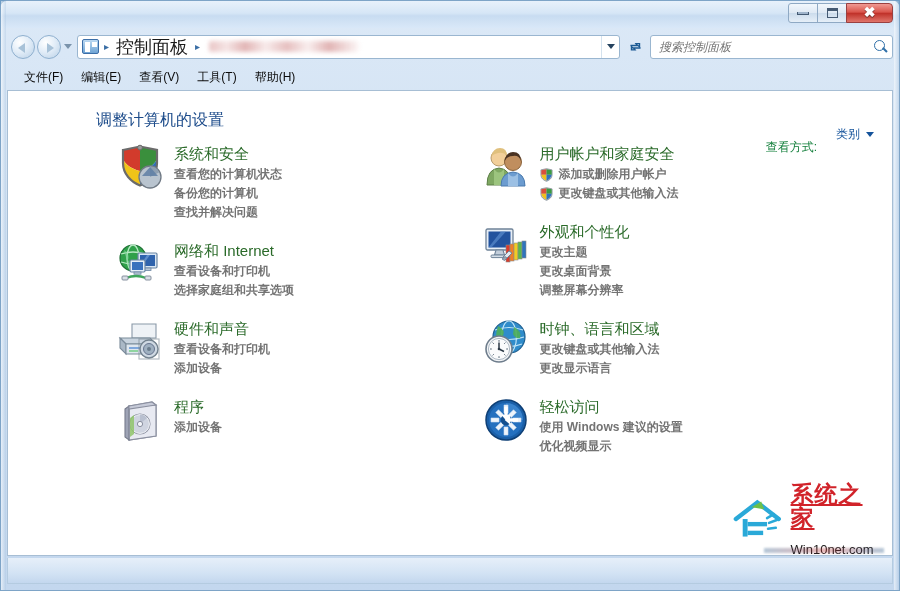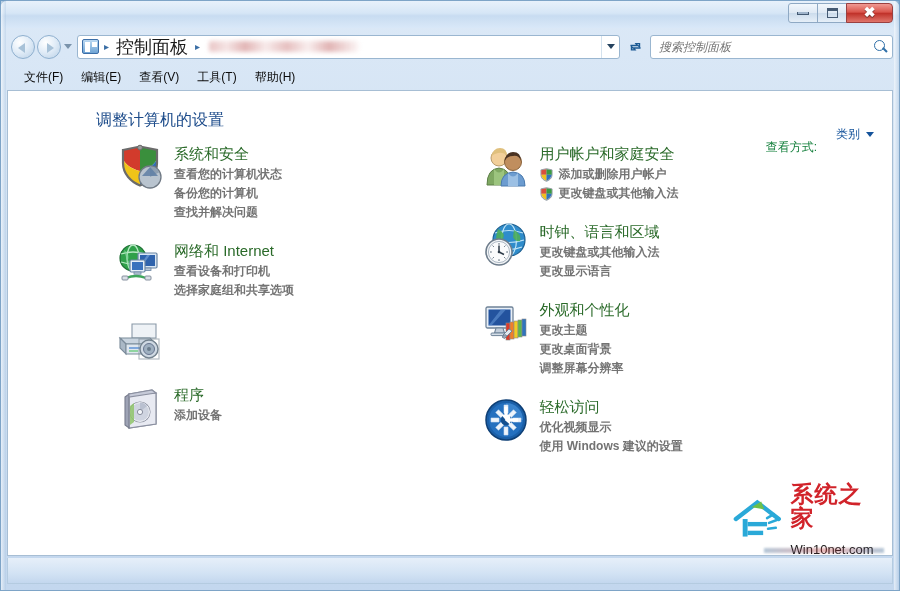--- a/index.html
+++ b/index.html
@@ -214,20 +214,21 @@
     width: 152px; height: 55px;
     display: flex; align-items: center;
     pointer-events: none;
   }
   .wm-text { margin-left: 4px; }
   .wm-cn {
     font-size: 23px; font-weight: bold; color: #d1232a;
     letter-spacing: 1px; line-height: 24px;
     font-family: "DejaVu Sans", sans-serif;
     text-shadow: 1px 1px 0 rgba(255,255,255,.8);
+    text-decoration: underline;
   }
   .wm-en {
     font-size: 13px; color: #1a1a1a; line-height: 15px; margin-top: 12px;
     font-family: "Liberation Sans", sans-serif;
   }
   .wm-strip {
     position: absolute; right: 8px; bottom: 2px; width: 120px; height: 5px;
     background: linear-gradient(90deg,#2f5f8e,#b33,#2f5f8e);
     opacity: .35; filter: blur(1px);
   }
@@ -368,20 +369,27 @@
               <path d="M4 20 L34 20 L40 26 L10 26 Z" fill="#c9d4df" stroke="#7b8b9a" stroke-width="1.1"></path>
               <path d="M4 20 L4 30 L10 36 L10 26 Z" fill="#aab8c6" stroke="#7b8b9a" stroke-width="1.1"></path>
               <path d="M10 26 L40 26 L40 36 L10 36 Z" fill="#dfe7ef" stroke="#7b8b9a" stroke-width="1.1"></path>
               <rect x="13" y="29" width="12" height="2" fill="#7fa8dd"></rect>
               <rect x="13" y="32" width="9" height="2" fill="#8fd4a0"></rect>
               <circle cx="33" cy="31" r="9" fill="#cfd9e3" stroke="#74838f" stroke-width="1.4"></circle>
               <circle cx="33" cy="31" r="5.5" fill="#9fb0c0" stroke="#67758f" stroke-width="1"></circle>
               <circle cx="33" cy="31" r="2" fill="#6b7c8c"></circle>
               <rect x="23" y="21" width="20" height="20" fill="none" stroke="#74838f" stroke-width="1.2" opacity=".55"></rect>
             </svg>
+          </div>
+          <div class="txt">
+            <div class="title">硬件和声音</div>
+            <div class="links">
+              <a href="#">查看设备和打印机</a>
+              <a href="#">添加设备</a>
+            </div>
           </div>
         </div>
 
         <div class="cat">
           <div class="ico">
             <svg width="48" height="48" viewBox="0 0 48 48">
               <path d="M13 10 L36 6 L40 9 L40 40 L13 44 Z" fill="#dfe2ec" stroke="#8b90a0" stroke-width="1.2"></path>
               <path d="M13 10 L40 9 L40 40 L13 44 Z" fill="#e8eaf2" stroke="#8b90a0" stroke-width="1.2"></path>
               <path d="M9 13 L13 10 L13 44 L9 41 Z" fill="#9ea3b5" stroke="#777c8c" stroke-width="1.1"></path>
               <path d="M13 10 L36 6 L40 9 L13 13 Z" fill="#c6cad8" stroke="#8b90a0" stroke-width="1.1"></path>
@@ -444,20 +452,49 @@
                 </svg>
                 <span>更改键盘或其他输入法</span>
               </a>
             </div>
           </div>
         </div>
 
         <div class="cat">
           <div class="ico">
             <svg width="48" height="48" viewBox="0 0 48 48">
+              <rect x="4" y="8" width="27" height="21" rx="1.5" fill="#e7eef6" stroke="#6f8398" stroke-width="1.3"></rect>
+              <rect x="6.5" y="10.5" width="22" height="16" fill="#23539e"></rect>
+              <path d="M6.5 26.5 L19 10.5 L24 10.5 L9.5 26.5 Z" fill="#6a9ad8" opacity=".55"></path>
+              <path d="M14 29 L21 29 L22.5 34 L12.5 34 Z" fill="#c3cedb" stroke="#6f8398" stroke-width="1.1"></path>
+              <rect x="9" y="34" width="17" height="2.6" rx="1" fill="#d5dee8" stroke="#6f8398" stroke-width="1"></rect>
+              <g transform="translate(24,20)">
+                <rect x="0" y="4" width="4" height="17" fill="#d93b2b" stroke="#8b8b8b" stroke-width=".6"></rect>
+                <rect x="4" y="3" width="4" height="17" fill="#f07f28" stroke="#8b8b8b" stroke-width=".6"></rect>
+                <rect x="8" y="2" width="4" height="17" fill="#f2cc22" stroke="#8b8b8b" stroke-width=".6"></rect>
+                <rect x="12" y="1" width="4" height="17" fill="#5eb84a" stroke="#8b8b8b" stroke-width=".6"></rect>
+                <rect x="16" y="0" width="4" height="17" fill="#2f74bd" stroke="#8b8b8b" stroke-width=".6"></rect>
+              </g>
+              <path d="M21 36 L27 30 L30 32 L24 38 Z" fill="#e4e9ef" stroke="#6f8398" stroke-width="1"></path>
+              <path d="M20 38 L23 35.5 L25 37 L22.5 39.5 Z" fill="#9aa7b5" stroke="#6f8398" stroke-width=".9"></path>
+            </svg>
+          </div>
+          <div class="txt">
+            <div class="title">外观和个性化</div>
+            <div class="links">
+              <a href="#">更改主题</a>
+              <a href="#">更改桌面背景</a>
+              <a href="#">调整屏幕分辨率</a>
+            </div>
+          </div>
+        </div>
+
+        <div class="cat">
+          <div class="ico">
+            <svg width="48" height="48" viewBox="0 0 48 48">
               <circle cx="27" cy="19" r="16" fill="#2f8ccb" stroke="#1d5f90" stroke-width="1.2"></circle>
               <path d="M13 12 Q27 7 41 12 M12 19 Q27 24 42 19 M14 26 Q27 31 40 26" stroke="#bfe4f7" stroke-width="1.2" fill="none"></path>
               <ellipse cx="27" cy="19" rx="7.5" ry="16" fill="none" stroke="#bfe4f7" stroke-width="1.2"></ellipse>
               <path d="M16 8 Q24 12 21 18 Q27 21 24 27 Q20 31 16 28 Q12 20 16 8 Z" fill="#4fae5a" opacity=".9"></path>
               <path d="M32 9 Q40 13 38 20 Q33 21 31 16 Z" fill="#4fae5a" opacity=".9"></path>
               <circle cx="17" cy="31" r="13" fill="#f2f4f6" stroke="#6e7d8c" stroke-width="1.6"></circle>
               <circle cx="17" cy="31" r="10.6" fill="#fafbfc" stroke="#9aa8b6" stroke-width=".8"></circle>
               <g stroke="#5b6b79" stroke-width="1">
                 <line x1="17" y1="22" x2="17" y2="23.8"></line>
                 <line x1="17" y1="38.2" x2="17" y2="40"></line>
@@ -478,49 +515,20 @@
             <div class="links">
               <a href="#">更改键盘或其他输入法</a>
               <a href="#">更改显示语言</a>
             </div>
           </div>
         </div>
 
         <div class="cat">
           <div class="ico">
             <svg width="48" height="48" viewBox="0 0 48 48">
-              <rect x="4" y="8" width="27" height="21" rx="1.5" fill="#e7eef6" stroke="#6f8398" stroke-width="1.3"></rect>
-              <rect x="6.5" y="10.5" width="22" height="16" fill="#23539e"></rect>
-              <path d="M6.5 26.5 L19 10.5 L24 10.5 L9.5 26.5 Z" fill="#6a9ad8" opacity=".55"></path>
-              <path d="M14 29 L21 29 L22.5 34 L12.5 34 Z" fill="#c3cedb" stroke="#6f8398" stroke-width="1.1"></path>
-              <rect x="9" y="34" width="17" height="2.6" rx="1" fill="#d5dee8" stroke="#6f8398" stroke-width="1"></rect>
-              <g transform="translate(24,20)">
-                <rect x="0" y="4" width="4" height="17" fill="#d93b2b" stroke="#8b8b8b" stroke-width=".6"></rect>
-                <rect x="4" y="3" width="4" height="17" fill="#f07f28" stroke="#8b8b8b" stroke-width=".6"></rect>
-                <rect x="8" y="2" width="4" height="17" fill="#f2cc22" stroke="#8b8b8b" stroke-width=".6"></rect>
-                <rect x="12" y="1" width="4" height="17" fill="#5eb84a" stroke="#8b8b8b" stroke-width=".6"></rect>
-                <rect x="16" y="0" width="4" height="17" fill="#2f74bd" stroke="#8b8b8b" stroke-width=".6"></rect>
-              </g>
-              <path d="M21 36 L27 30 L30 32 L24 38 Z" fill="#e4e9ef" stroke="#6f8398" stroke-width="1"></path>
-              <path d="M20 38 L23 35.5 L25 37 L22.5 39.5 Z" fill="#9aa7b5" stroke="#6f8398" stroke-width=".9"></path>
-            </svg>
-          </div>
-          <div class="txt">
-            <div class="title">外观和个性化</div>
-            <div class="links">
-              <a href="#">更改主题</a>
-              <a href="#">更改桌面背景</a>
-              <a href="#">调整屏幕分辨率</a>
-            </div>
-          </div>
-        </div>
-
-        <div class="cat">
-          <div class="ico">
-            <svg width="48" height="48" viewBox="0 0 48 48">
               <circle cx="24" cy="24" r="20" fill="#1a5fa8" stroke="#0e3f75" stroke-width="1.5"></circle>
               <circle cx="24" cy="24" r="17" fill="#2470bf"></circle>
               <path d="M24 7 A17 17 0 0 1 41 24 L24 24 Z" fill="#4a93d9" opacity=".55"></path>
               <g fill="#eef4fb" stroke="#c9dcf0" stroke-width=".6">
                 <path d="M22 9 L26 9 L26 17 L22 17 Z"></path>
                 <path d="M39 22 L39 26 L31 26 L31 22 Z"></path>
                 <path d="M22 31 L26 31 L26 39 L22 39 Z"></path>
                 <path d="M9 22 L9 26 L17 26 L17 22 Z"></path>
                 <path d="M31.5 13.7 L34.3 16.5 L29 21.8 L26.2 19 Z"></path>
                 <path d="M34.3 31.5 L31.5 34.3 L26.2 29 L29 26.2 Z"></path>
@@ -530,22 +538,22 @@
               <circle cx="24" cy="24" r="5.2" fill="#14508f"></circle>
               <g fill="#ffffff">
                 <path d="M22.3 11 L25.7 11 L25.7 19 L28.6 19 L24 24.3 L19.4 19 L22.3 19 Z"></path>
                 <path d="M36 22.3 L36 25.7 L28 25.7 L28 28.6 L22.7 24 L28 19.4 L28 22.3 Z"></path>
               </g>
             </svg>
           </div>
           <div class="txt">
             <div class="title">轻松访问</div>
             <div class="links">
+              <a href="#">使用 Windows 建议的设置</a>
               <a href="#">优化视频显示</a>
-              <a href="#">使用 Windows 建议的设置</a>
             </div>
           </div>
         </div>
 
       </div>
     </div>
 
     <div class="watermark">
       <svg width="56" height="46" viewBox="0 0 56 46">
         <path d="M4 22 L26 5 L48 22" fill="none" stroke="#2aa9d8" stroke-width="4.5" stroke-linecap="round"></path>

